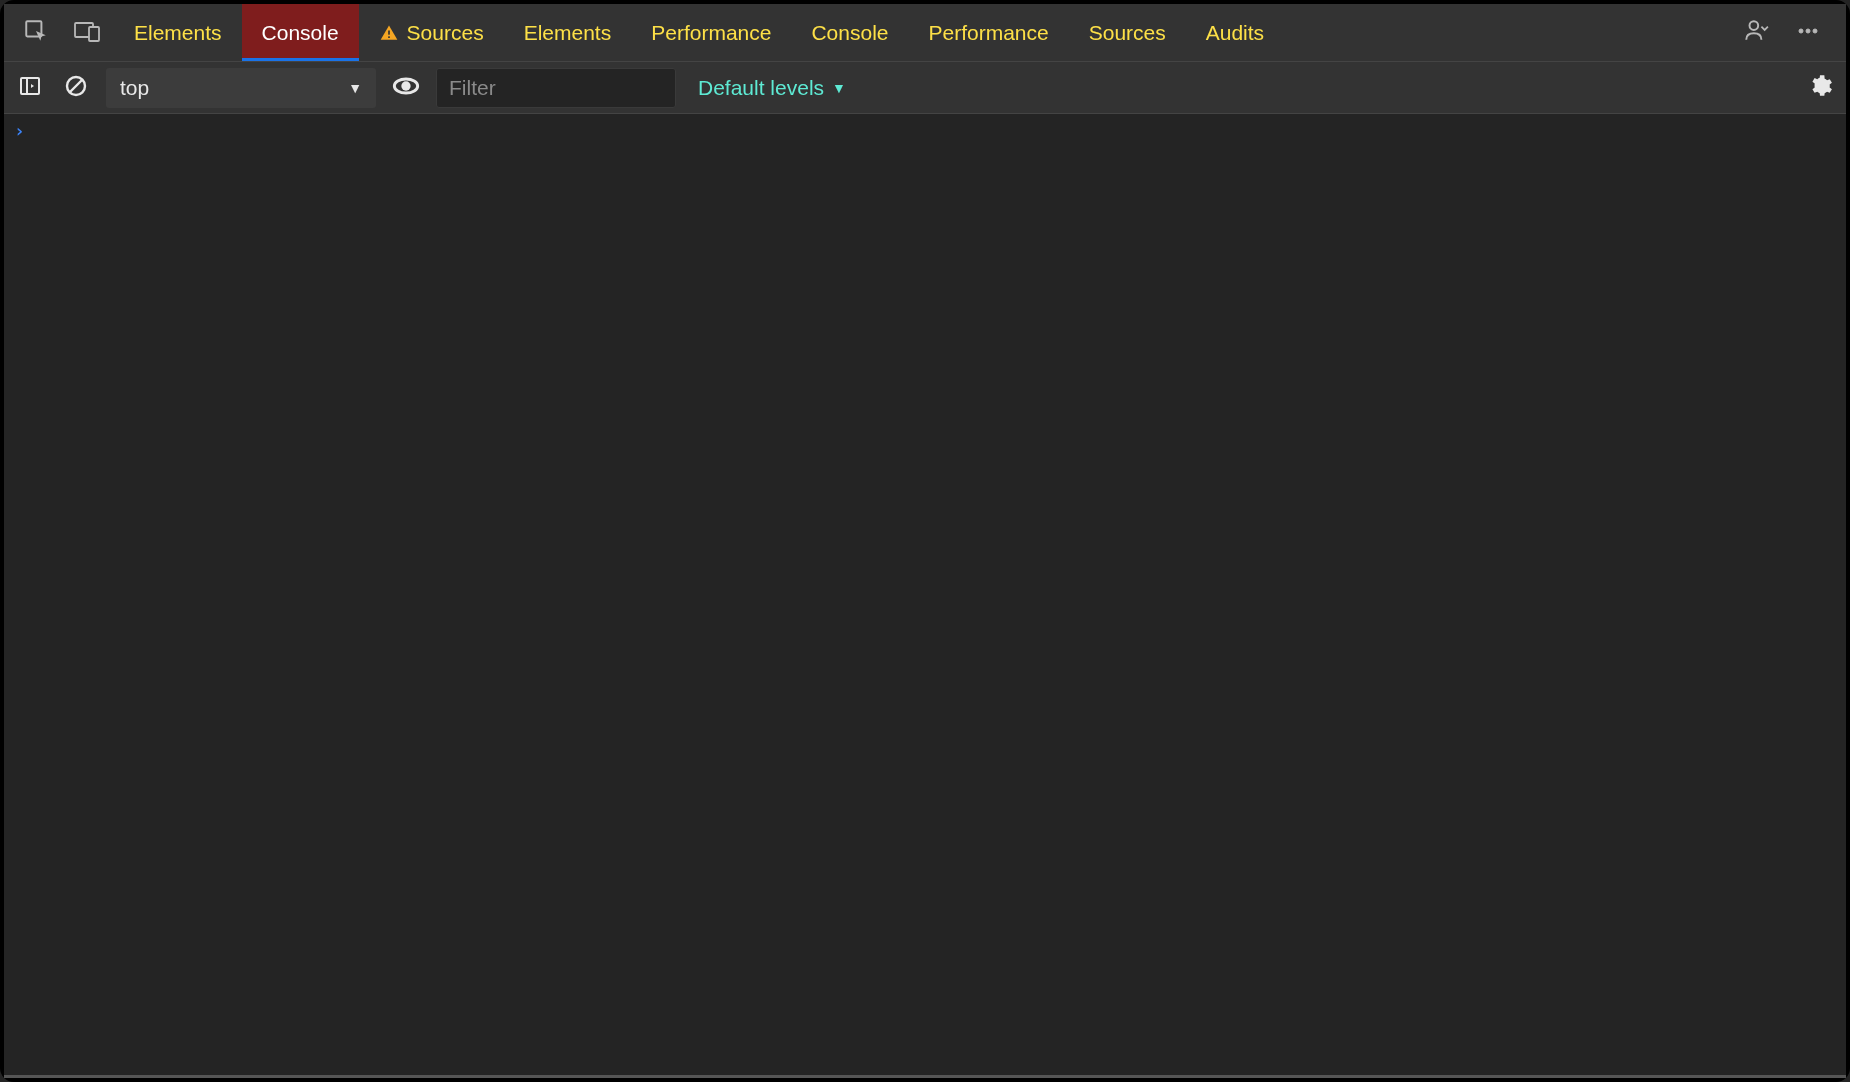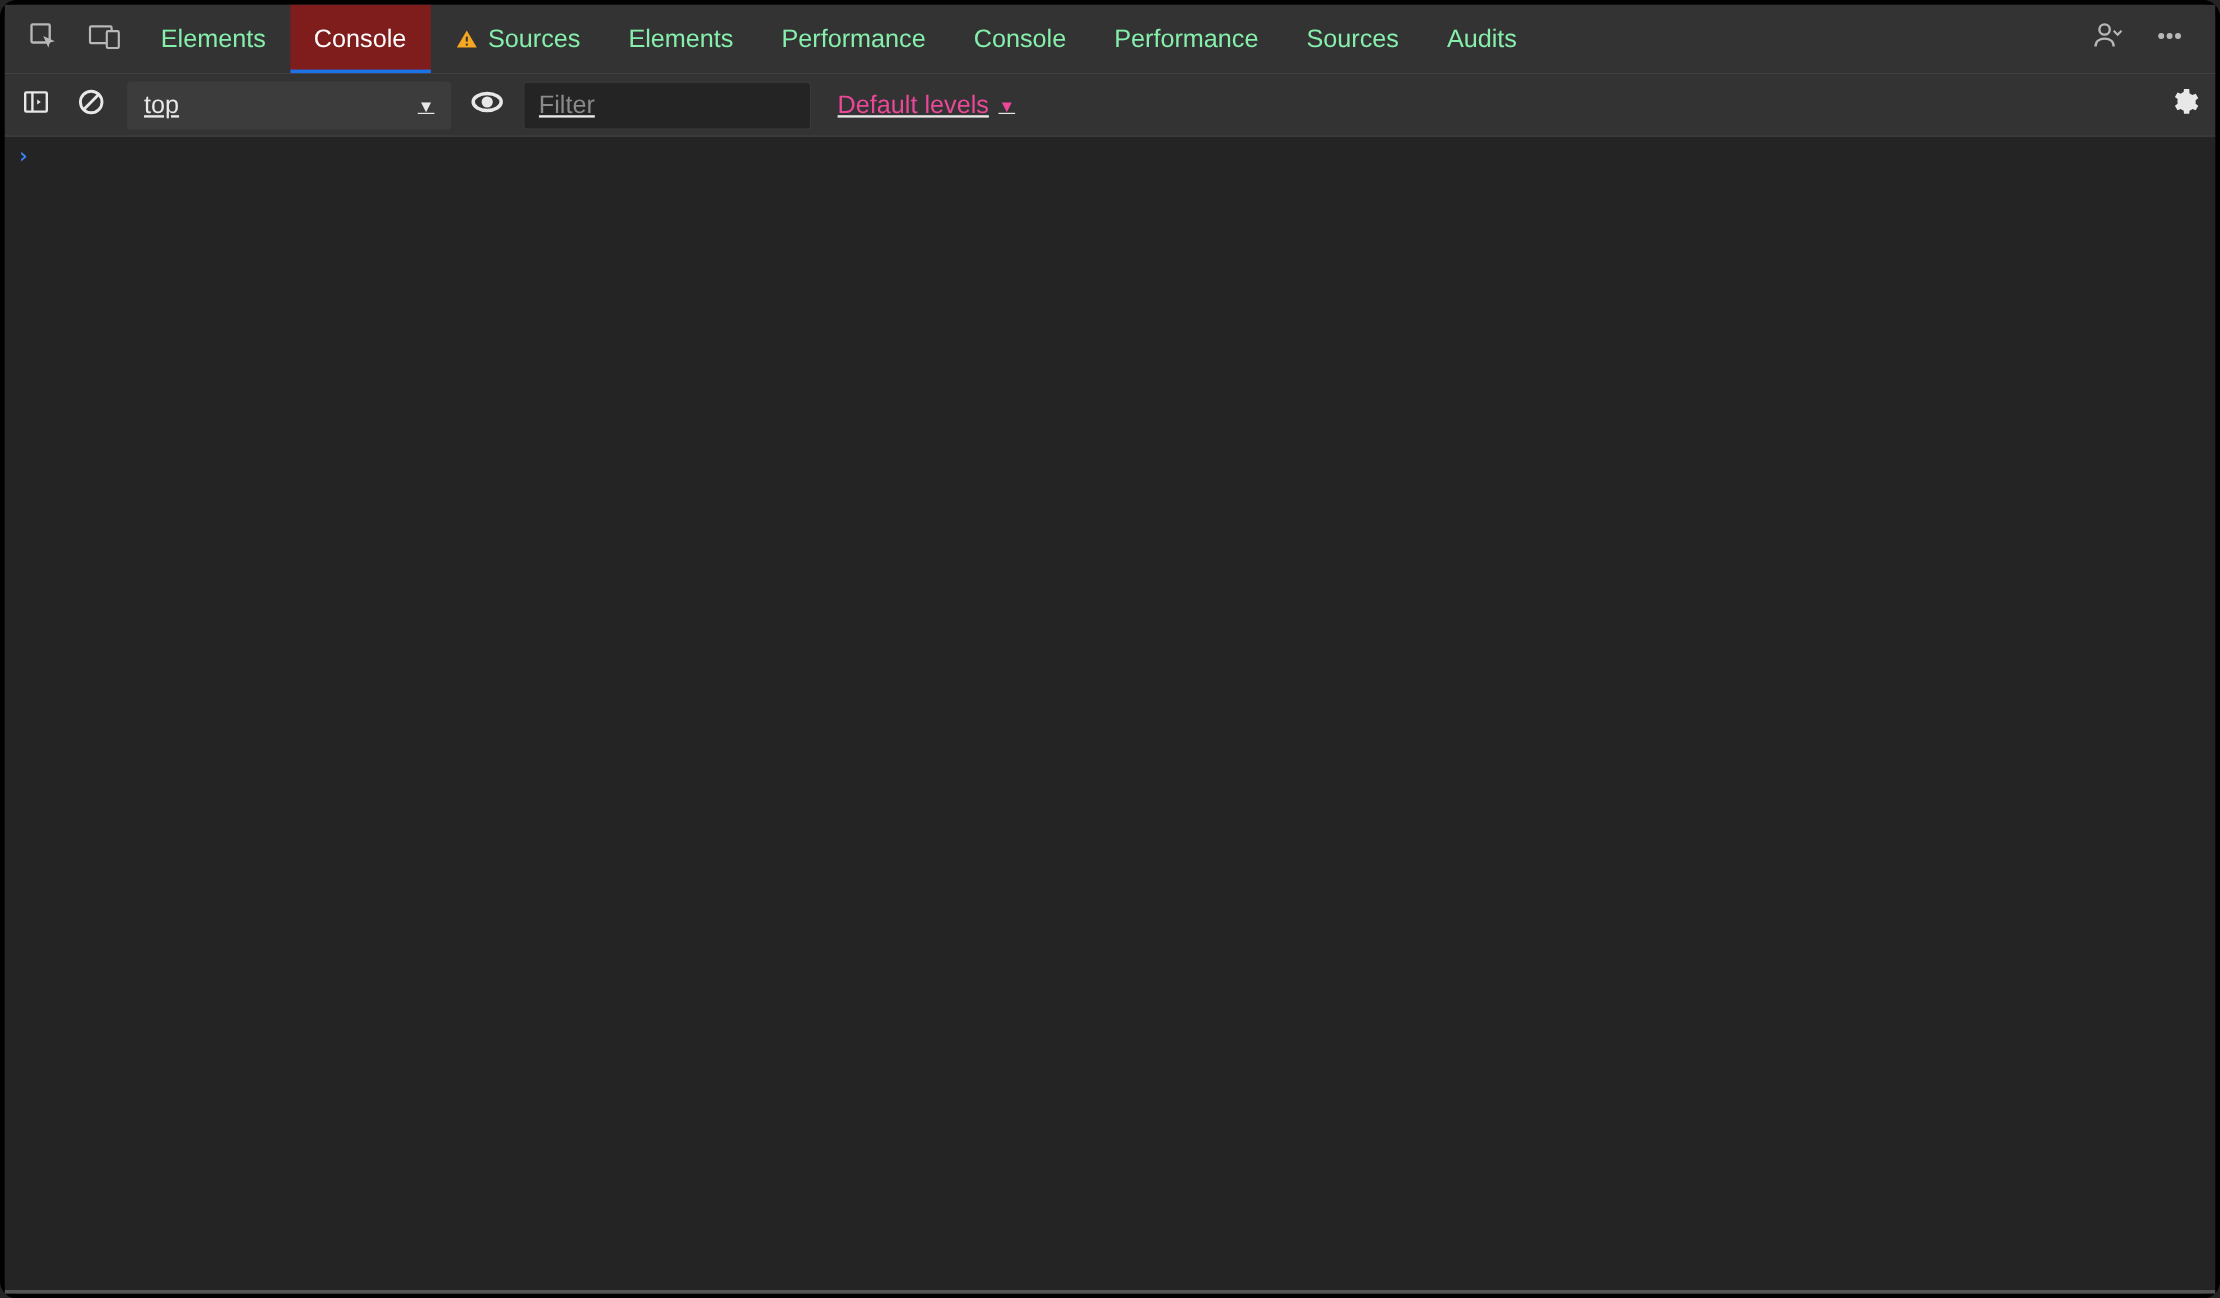--- a/index.html
+++ b/index.html
@@ -41,21 +41,21 @@
   .tabs {
     display: flex;
     align-items: stretch;
     flex: 1;
   }
   .tab {
     display: flex;
     align-items: center;
     padding: 0 20px;
     font-size: 21px;
-    color: #86efac;
+    color: #fde047;
     cursor: pointer;
     gap: 8px;
     white-space: nowrap;
   }
   .tab.active {
     background: #7f1d1d;
     color: #fff;
     position: relative;
   }
   .tab.active::after {
@@ -77,21 +77,20 @@
 
   
   .toolbar {
     height: 52px;
     background: #333333;
     border-bottom: 1px solid #444;
     display: flex;
     align-items: center;
     padding: 0 10px;
     gap: 14px;
-    text-decoration: underline;
   }
   .toolbar .tool-btn {
     width: 32px;
     height: 32px;
     display: flex;
     align-items: center;
     justify-content: center;
     cursor: pointer;
   }
   .context-select {
@@ -117,21 +116,21 @@
     padding: 0 12px;
     font-size: 21px;
     color: #3b82f6;
     outline: none;
   }
   .filter-input::placeholder { color: #8a8a8a; }
   .levels {
     display: flex;
     align-items: center;
     font-size: 21px;
-    color: #ec4899;
+    color: #5eead4;
     gap: 8px;
     cursor: pointer;
     padding: 0 8px;
   }
   .levels .dd { font-size: 14px; }
   .toolbar .spacer { flex: 1; }
   .gear-btn {
     width: 32px;
     height: 32px;
     display: flex;

